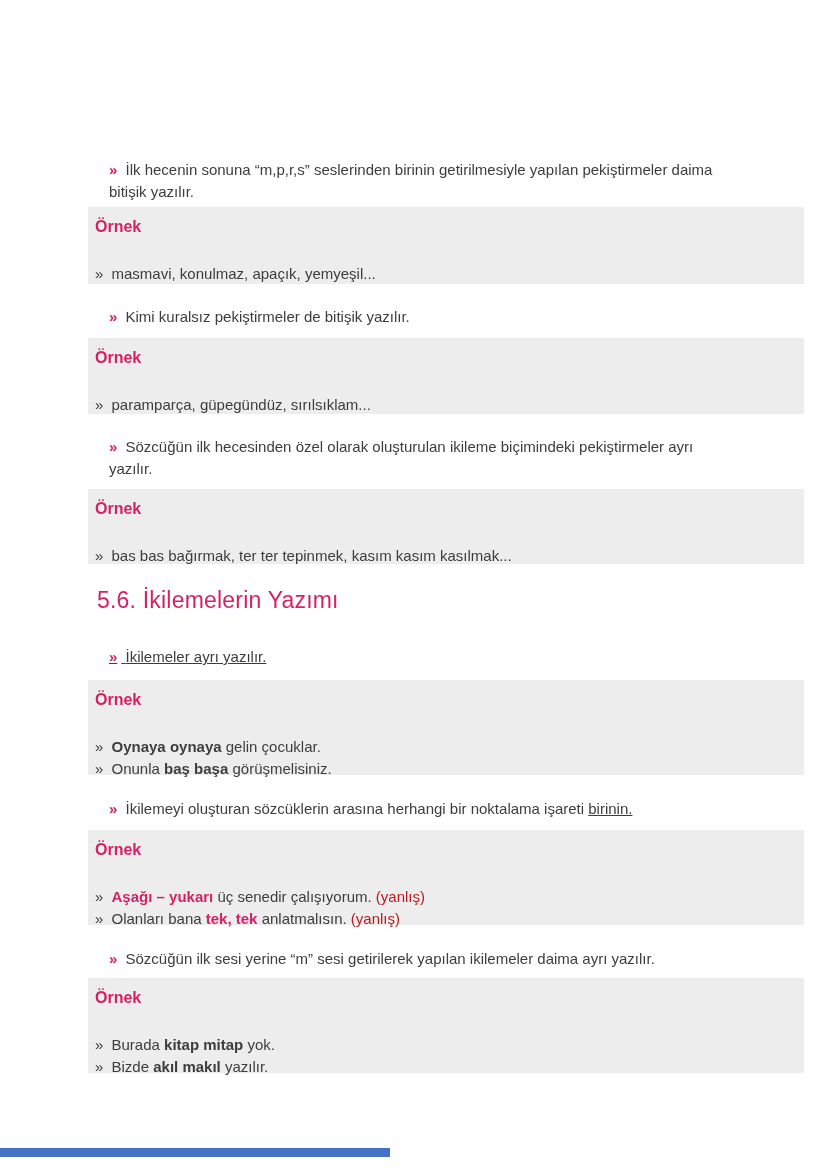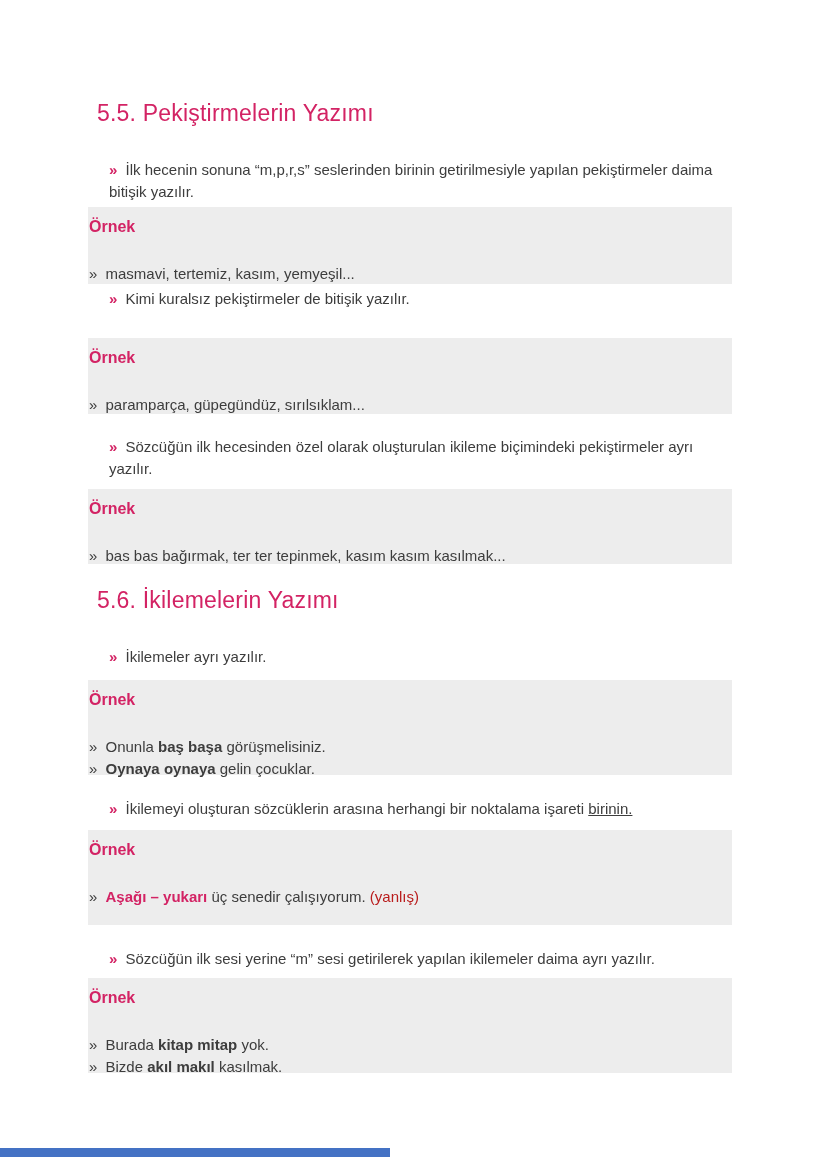--- a/index.html
+++ b/index.html
@@ -40,24 +40,24 @@
     margin-right: 4px;
   }
   .bullet-dark {
     color: #3d3d3d;
     font-weight: 400;
     margin-right: 4px;
   }
   .ornek-box {
     position: absolute;
     left: 88px;
-    width: 644px;
+    width: 716px;
     background: #ededed;
     box-sizing: border-box;
-    padding: 10px 12px 0 1px;
+    padding: 10px 12px 0 7px;
   }
   .ornek-title {
     font-size: 16px;
     font-weight: 700;
     color: #d32364;
     line-height: 20px;
     margin-bottom: 26px;
   }
   .ex-line {
     font-size: 15px;
@@ -75,36 +75,35 @@
     width: 390px;
     height: 9px;
     background: #4472c4;
   }
 </style>
 </head>
 <body>
 
 <div class="page">
 
-  <h1 class="heading" style="top:100px;">5.5. Pekiştirmelerin Yazımı</h1>
 
   <p class="para" style="top:147px;">
     <span class="bullet-accent">»</span>
     <span>İlk hecenin sonuna “m,p,r,s” seslerinden birinin getirilmesiyle yapılan pekiştirmeler daima bitişik yazılır.</span>
   </p>
 
   <div class="ornek-box" style="top:207px;height:77px;">
     <div class="ornek-title">Örnek</div>
     <div class="ex-line">
       <span class="bullet-dark">»</span>
-      <span>masmavi, tertemiz, kasım, yemyeşil...</span>
+      <span>masmavi, konulmaz, apaçık, yemyeşil...</span>
     </div>
   </div>
 
-  <p class="para" style="top:276px;">
+  <p class="para" style="top:294px;">
     <span class="bullet-accent">»</span>
     <span>Kimi kuralsız pekiştirmeler de bitişik yazılır.</span>
   </p>
 
   <div class="ornek-box" style="top:338px;height:76px;">
     <div class="ornek-title">Örnek</div>
     <div class="ex-line">
       <span class="bullet-dark">»</span>
       <span>paramparça, güpegündüz, sırılsıklam...</span>
     </div>
@@ -118,52 +117,59 @@
   <div class="ornek-box" style="top:489px;height:75px;">
     <div class="ornek-title">Örnek</div>
     <div class="ex-line">
       <span class="bullet-dark">»</span>
       <span>bas bas bağırmak, ter ter tepinmek, kasım kasım kasılmak...</span>
     </div>
   </div>
 
   <h1 class="heading" style="top:587px;">5.6. İkilemelerin Yazımı</h1>
 
-  <p class="para" style="top:634px;">
+  <p class="para" style="top:634px;text-decoration:underline;">
     <span class="bullet-accent">»</span>
     <span>İkilemeler ayrı yazılır.</span>
   </p>
 
   <div class="ornek-box" style="top:680px;height:95px;">
     <div class="ornek-title">Örnek</div>
     <div class="ex-line">
       <span class="bullet-dark">»</span>
+      <span class="b">Oynaya oynaya</span>
+      <span>gelin çocuklar.</span>
+    </div>
+    <div class="ex-line">
+      <span class="bullet-dark">»</span>
       <span>Onunla</span>
       <span class="b">baş başa</span>
       <span>görüşmelisiniz.</span>
-    </div>
-    <div class="ex-line">
-      <span class="bullet-dark">»</span>
-      <span class="b">Oynaya oynaya</span>
-      <span>gelin çocuklar.</span>
     </div>
   </div>
 
   <p class="para" style="top:786px;">
     <span class="bullet-accent">»</span>
     <span>İkilemeyi oluşturan sözcüklerin arasına herhangi bir noktalama işareti</span>
     <span class="underline">birinin.</span>
   </p>
 
   <div class="ornek-box" style="top:830px;height:95px;">
     <div class="ornek-title">Örnek</div>
     <div class="ex-line">
       <span class="bullet-dark">»</span>
       <span class="pink-b">Aşağı – yukarı</span>
       <span>üç senedir çalışıyorum.</span>
+      <span class="pink">(yanlış)</span>
+    </div>
+    <div class="ex-line">
+      <span class="bullet-dark">»</span>
+      <span>Olanları bana</span>
+      <span class="pink-b">tek, tek</span>
+      <span>anlatmalısın.</span>
       <span class="pink">(yanlış)</span>
     </div>
   </div>
 
   <p class="para" style="top:936px;">
     <span class="bullet-accent">»</span>
     <span>Sözcüğün ilk sesi yerine “m” sesi getirilerek yapılan ikilemeler daima ayrı yazılır.</span>
   </p>
 
   <div class="ornek-box" style="top:978px;height:95px;">
@@ -171,19 +177,19 @@
     <div class="ex-line">
       <span class="bullet-dark">»</span>
       <span>Burada</span>
       <span class="b">kitap mitap</span>
       <span>yok.</span>
     </div>
     <div class="ex-line">
       <span class="bullet-dark">»</span>
       <span>Bizde</span>
       <span class="b">akıl makıl</span>
-      <span>kasılmak.</span>
+      <span>yazılır.</span>
     </div>
   </div>
 
   <div class="footer-bar"></div>
 
 </div>
 
 </body></html>

